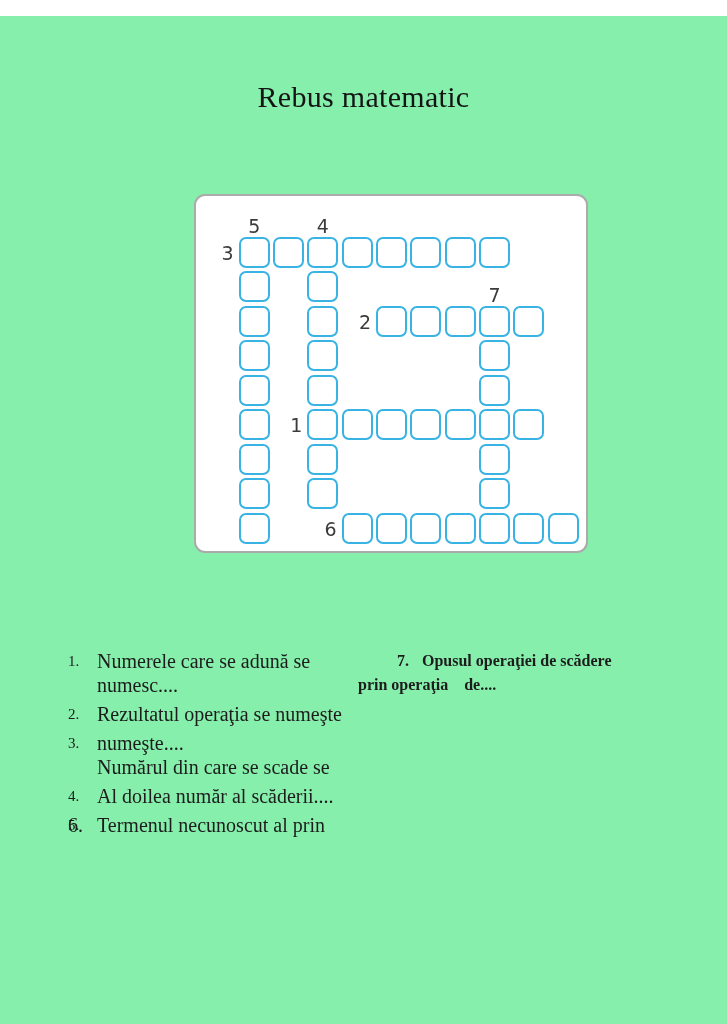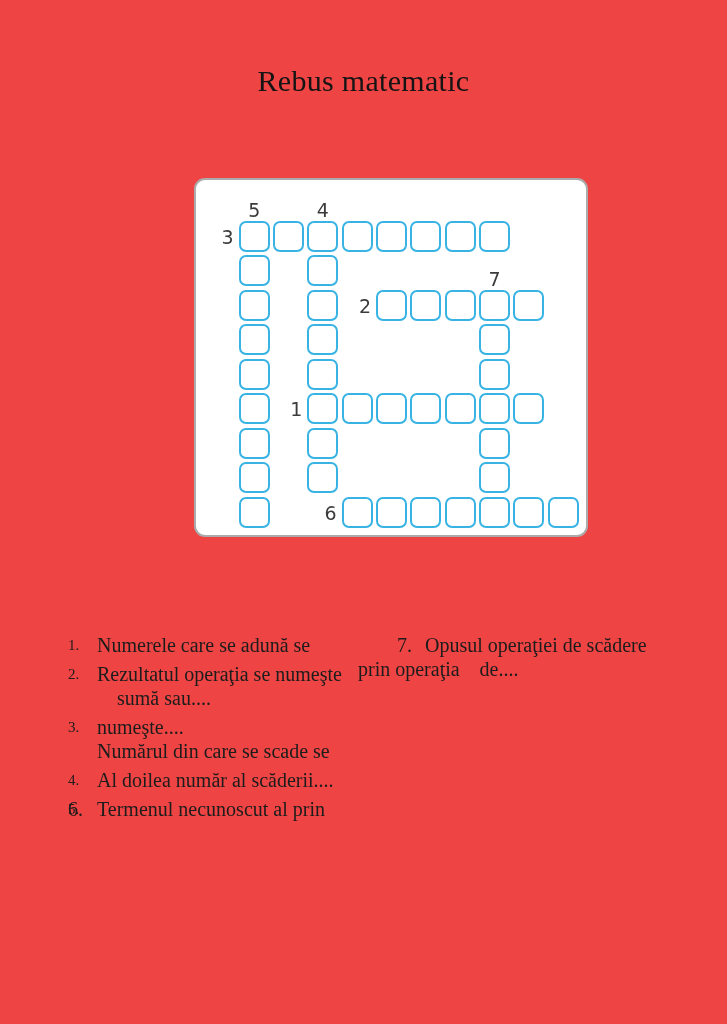--- a/index.html
+++ b/index.html
@@ -1,21 +1,21 @@
 <!DOCTYPE html>
 <html><head>
 <meta charset="utf-8">
 <style>
   * { margin:0; padding:0; box-sizing:border-box; }
   html,body { background:#ffffff; }
   body {
     width:727px; height:1024px; position:relative; overflow:hidden;
     font-family:"Liberation Serif","DejaVu Serif",serif;
   }
-  .page { position:absolute; inset:0; background:#ef4444; }
+  .page { position:absolute; inset:0; background:#86efac;margin-top:16px; }
   .title {
     position:absolute; top:64px; left:0; width:727px;
     text-align:center; font-size:30px; line-height:34px;
     font-weight:400; color:#141414; letter-spacing:0.3px;
   }
   .board {
     position:absolute; left:194px; top:178px; width:394px; height:359px;
     border:2px solid #ababab; border-radius:11px; background:#ffffff;
   }
   .cell {
@@ -32,21 +32,21 @@
     position:absolute; left:68px; top:633px; width:322px;
     font-size:20px; line-height:24px; color:#1c1c1c;
   }
   .clue { position:relative; margin-bottom:5px; }
   .clue-num { position:absolute; left:0; top:0; line-height:24px; }
   .clue-num.small { font-size:15px; }
   .clue-text { margin-left:29px; }
   .line { white-space:pre-wrap; }
   .clue7 {
     position:absolute; left:358px; top:633px; width:312px;
-    font-size:20px; line-height:24px; color:#1c1c1c;
+    font-size:16px; line-height:24px; color:#1c1c1c;font-weight:bold;
   }
   .clue7 .first { padding-left:39px; }
   .clue7 .c7num { margin-right:13px; }
 </style>
 </head>
 <body>
 
 <div class="page">
 
   <h1 class="title">Rebus matematic</h1>
@@ -104,27 +104,27 @@
       <div class="grid-label above" style="left: 298.51px; top: 88.7px;">7</div>
       <div class="grid-label side" style="right: 283.64px; top: 219.2px;">1</div>
       <div class="grid-label side" style="right: 249.31px; top: 322.7px;">6</div>
     </div>
 
   <div class="clues">
       <div class="clue">
         <span class="clue-num small">1.</span>
         <div class="clue-text">
           <div class="line">Numerele care se adună se</div>
+          <div class="line">numesc....</div>
         </div>
       </div>
       <div class="clue">
         <span class="clue-num small">2.</span>
         <div class="clue-text">
           <div class="line">Rezultatul operaţia se numeşte</div>
-          <div class="line">    sumă sau....</div>
         </div>
       </div>
       <div class="clue">
         <span class="clue-num small">3.</span>
         <div class="clue-text">
           <div class="line">numeşte....</div>
           <div class="line">Numărul din care se scade se</div>
         </div>
       </div>
       <div class="clue">

